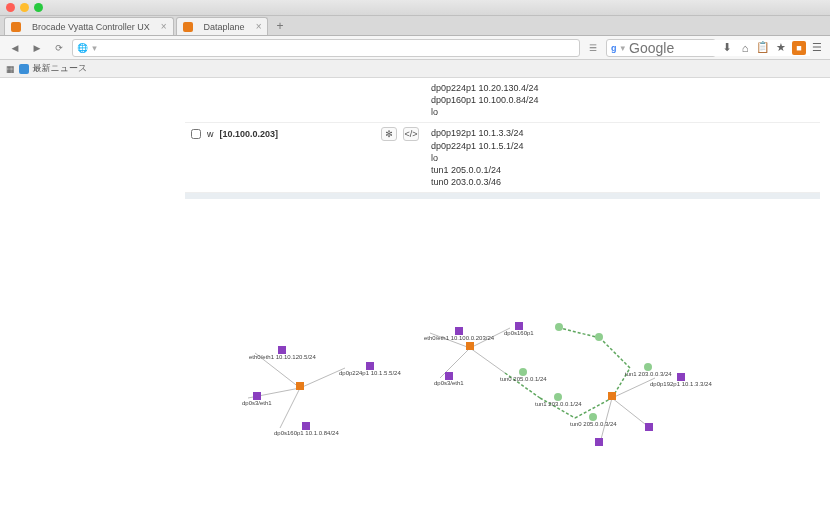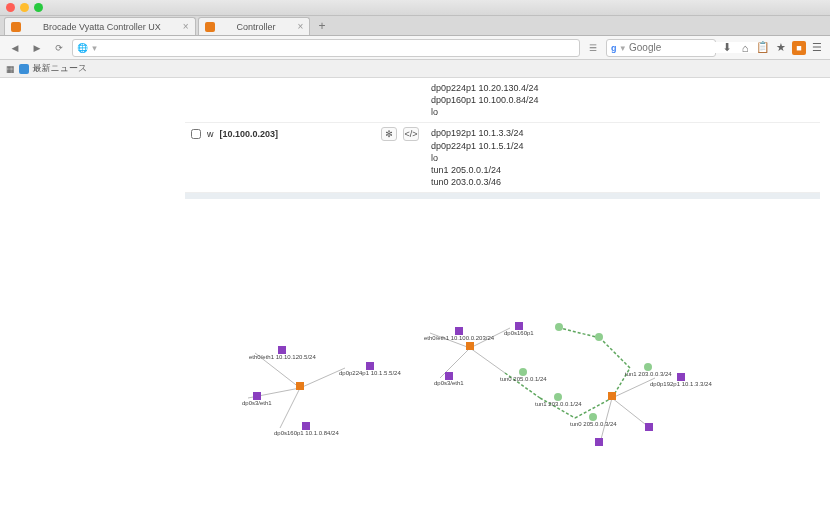--- a/index.html
+++ b/index.html
@@ -5,31 +5,31 @@
   * { margin: 0; padding: 0; box-sizing: border-box; font-family: -apple-system, "Helvetica Neue", Arial, sans-serif; }
   body { background: #f5f5f5; width: 830px; height: 516px; overflow: hidden; font-size: 9px; color: #333; }
 
   
   .titlebar { height: 16px; background: linear-gradient(#e8e8e8,#d8d8d8); display:flex; align-items:center; padding:0 6px; border-bottom:1px solid #bfbfbf; }
   .traffic { display:flex; gap:5px; }
   .tl { width:9px; height:9px; border-radius:50%; }
   .red{background:#ff5f56;} .yel{background:#ffbd2e;} .grn{background:#27c93f;}
 
   .tabstrip { height:20px; background:#d9d9d9; display:flex; align-items:flex-end; padding-left:4px; border-bottom:1px solid #b5b5b5;}
-  .tab { height:18px; background:#f2f2f2; border:1px solid #bcbcbc; border-bottom:none; border-radius:3px 3px 0 0; display:flex; align-items:center; padding:0 6px; margin-right:2px; font-size:9px; color:#555; gap:22px;}
+  .tab { height:18px; background:#f2f2f2; border:1px solid #bcbcbc; border-bottom:none; border-radius:3px 3px 0 0; display:flex; align-items:center; padding:0 6px; margin-right:2px; font-size:9px; color:#555; gap:11px;}
   .tab .fav { width:10px;height:10px;background:#e87c1a;border-radius:2px;}
   .tab .x { color:#999; font-size:10px; cursor:pointer;}
   .tab.plus { background:transparent; border:none; font-size:12px; color:#777; padding:0 6px;}
 
   .toolbar { height:24px; background:#f6f6f6; display:flex; align-items:center; padding:0 6px; gap:4px; border-bottom:1px solid #cfcfcf;}
   .nbtn { width:18px;height:18px; display:flex;align-items:center;justify-content:center;color:#777;border-radius:3px;}
   .addr { flex:1; height:18px; background:#fff; border:1px solid #ccc; border-radius:3px; display:flex; align-items:center; padding:0 4px; gap:4px;}
   .addr input{ border:none; outline:none; flex:1; font-size:9px; color:#444;}
   .srch { width:110px; height:18px; background:#fff; border:1px solid #ccc; border-radius:3px; display:flex; align-items:center; padding:0 4px; gap:4px;}
-  .srch input{border:none;outline:none;flex:1;font-size:10px;color:#888;}
+  .srch input{border:none;outline:none;flex:1;font-size:14px;color:#888;}
   .ticon{width:14px;height:14px;display:flex;align-items:center;justify-content:center;font-size:11px;color:#666;}
   .ticon.orange{background:#e87c1a;color:#fff;border-radius:2px;font-size:9px;}
 
   .bookbar{height:18px;background:#f0f0f0;border-bottom:1px solid #d8d8d8;display:flex;align-items:center;padding:0 6px;gap:4px;font-size:9px;color:#555;}
   .bookbar .bfav{width:10px;height:10px;background:#3b8fd8;border-radius:2px;}
 
   .content{position:relative; height:438px; background:#fff;}
 
   
   .panel{position:absolute; left:185px; top:0; right:10px; background:#fff;}
@@ -75,21 +75,21 @@
 </div>
 
 <div class="tabstrip">
   <div class="tab">
     <span class="fav"></span>
     <span>Brocade Vyatta Controller UX</span>
     <span class="x">×</span>
   </div>
   <div class="tab">
     <span class="fav"></span>
-    <span>Controller</span>
+    <span>Dataplane</span>
     <span class="x">×</span>
   </div>
   <div class="tab plus">
     <span>+</span>
   </div>
 </div>
 
 <div class="toolbar">
   <div class="nbtn">◀</div>
   <div class="nbtn">▶</div>

